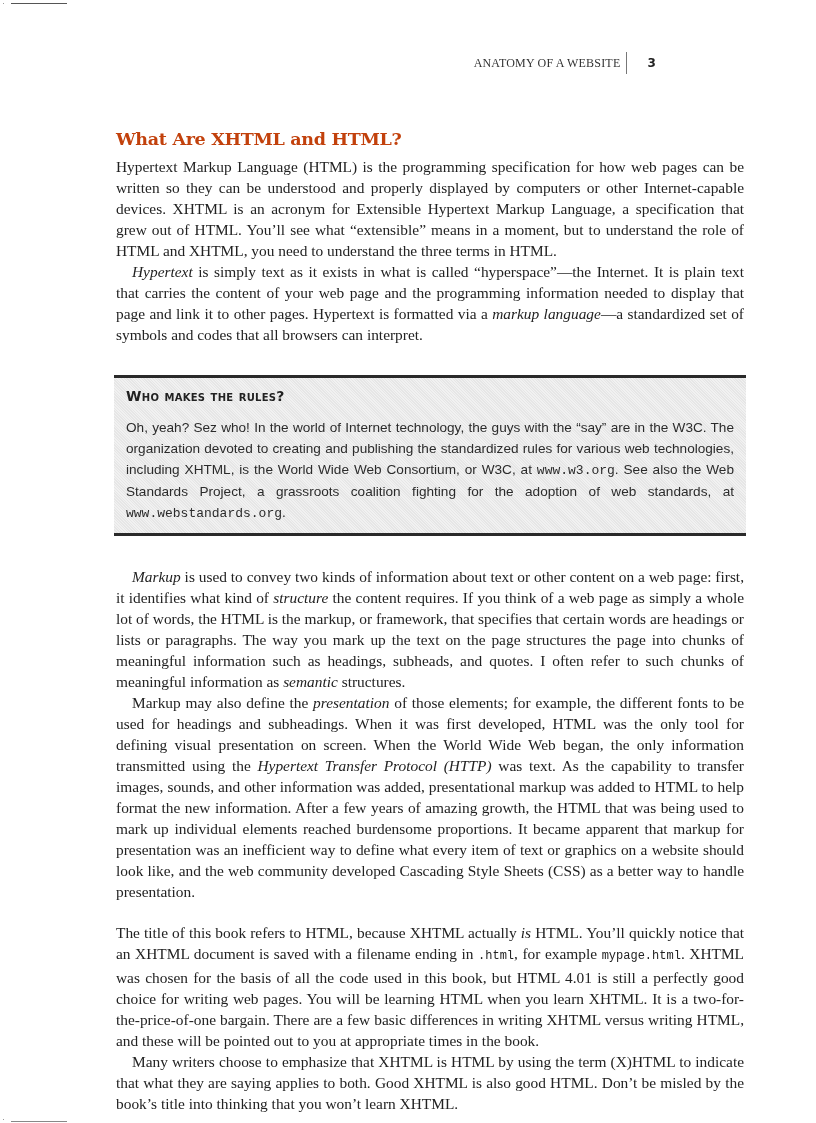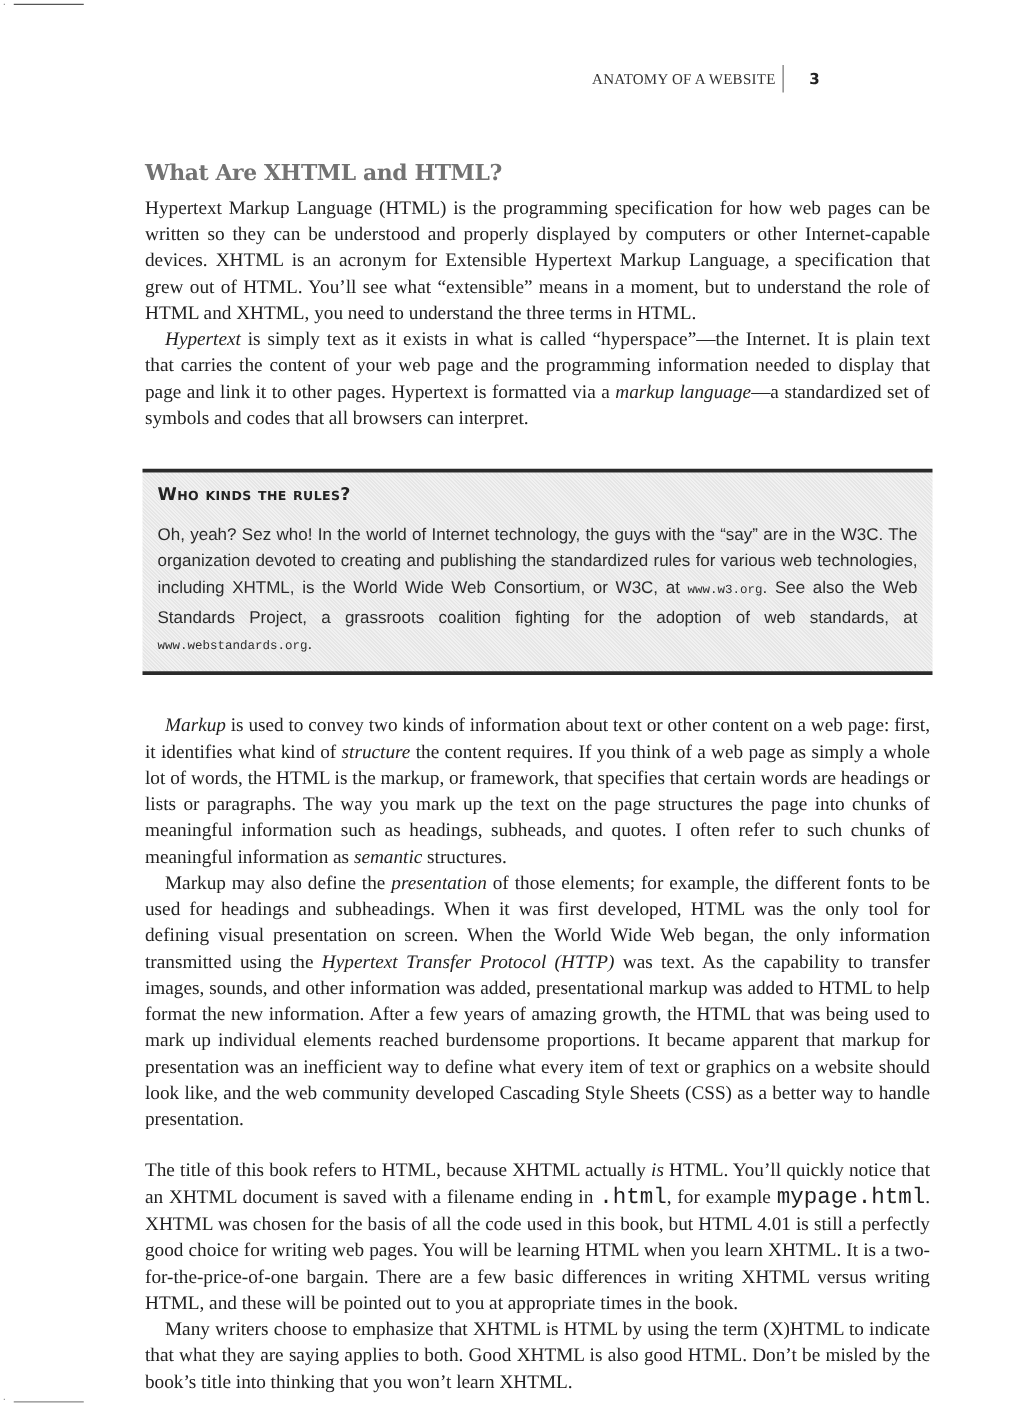--- a/index.html
+++ b/index.html
@@ -13,32 +13,32 @@
 
   .running-head { position: absolute; top: 52px; right: 48px; display: flex; align-items: center;
     font-family: "Liberation Serif", serif; font-size: 12px; letter-spacing: 0.2px; color: #333; }
   .running-head .title { padding-right: 6px; }
   .running-head .sep { width: 1px; height: 22px; background: #777; margin-right: 20px; }
   .running-head .num { font-family: "DejaVu Sans", sans-serif; font-weight: bold; font-size: 12px; color: #222; }
 
   .content { position: absolute; left: 116px; width: 628px; top: 128px;
     font-family: "Liberation Serif", serif; font-size: 15.4px; line-height: 21px; color: #222; }
 
-  h2 { font-family: "DejaVu Serif", serif; font-weight: bold; font-size: 17.5px; margin: 0 0 6px 0; color: #737373; letter-spacing: -0.3px; line-height: 22px; }
+  h2 { font-family: "DejaVu Serif", serif; font-weight: bold; font-size: 17.5px; margin: 0 0 6px 0; color: #c2410c; letter-spacing: -0.3px; line-height: 22px; }
   p { margin: 0; text-align: justify; }
   p.indent { text-indent: 16px; }
   em { }
-  code { font-family: "Liberation Mono", monospace; font-size: 18px; }
+  code { font-family: "Liberation Mono", monospace; font-size: 12px; }
 
   .sidebar { margin: 30px -2px 0 -2px; border-top: 3px solid #2a2a2a; border-bottom: 3px solid #2a2a2a;
     background: repeating-linear-gradient(45deg, #e6e6e6 0px, #e6e6e6 1px, #f1f1f1 1px, #f1f1f1 2px);
     padding: 8px 12px 9px 12px; }
   .sidebar .sb-title { font-family: "DejaVu Sans", sans-serif; font-weight: bold; font-size: 14px; color: #222; margin-bottom: 10px; font-variant: small-caps; letter-spacing: 0.3px; }
   .sidebar .sb-body { font-family: "Liberation Sans", sans-serif; font-size: 13.6px; line-height: 21px; color: #2b2b2b; text-align: justify; }
-  .sidebar .sb-body code { font-size: 10px; }
+  .sidebar .sb-body code { font-size: 13px; }
 
   .section-gap-1 { height: 30px; }
   .section-gap-2 { height: 20px; }
 </style>
 </head>
 <body>
 
 <div class="page">
   <div class="crop-dot" style="left:3px;top:3px;"></div>
   <div class="crop-mark top"></div>
@@ -48,21 +48,21 @@
     <span class="sep"></span>
     <span class="num">3</span>
   </div>
 
   <div class="content">
     <h2>What Are XHTML and HTML?</h2>
     <p>Hypertext Markup Language (HTML) is the programming specification for how web pages can be written so they can be understood and properly displayed by computers or other Internet-capable devices. XHTML is an acronym for Extensible Hypertext Markup Language, a specification that grew out of HTML. You’ll see what “extensible” means in a moment, but to understand the role of HTML and XHTML, you need to understand the three terms in HTML.</p>
     <p class="indent"><em>Hypertext</em><span> is simply text as it exists in what is called “hyperspace”—the Internet. It is plain text that carries the content of your web page and the programming information needed to display that page and link it to other pages. Hypertext is formatted via a </span><em>markup language</em><span>—a standardized set of symbols and codes that all browsers can interpret.</span></p>
 
     <div class="sidebar">
-      <div class="sb-title">Who kinds the rules?</div>
+      <div class="sb-title">Who makes the rules?</div>
       <div class="sb-body"><span>Oh, yeah? Sez who! In the world of Internet technology, the guys with the “say” are in the W3C. The organization devoted to creating and publishing the standardized rules for various web technologies, including XHTML, is the World Wide Web Consortium, or W3C, at </span><code>www.w3.org</code><span>. See also the Web Standards Project, a grassroots coalition fighting for the adoption of web standards, at </span><code>www.webstandards.org</code><span>.</span></div>
     </div>
 
     <div class="section-gap-1"></div>
 
     <p class="indent"><em>Markup</em><span> is used to convey two kinds of information about text or other content on a web page: first, it identifies what kind of </span><em>structure</em><span> the content requires. If you think of a web page as simply a whole lot of words, the HTML is the markup, or framework, that specifies that certain words are headings or lists or paragraphs. The way you mark up the text on the page structures the page into chunks of meaningful information such as headings, subheads, and quotes. I often refer to such chunks of meaningful information as </span><em>semantic</em><span> structures.</span></p>
     <p class="indent"><span>Markup may also define the </span><em>presentation</em><span> of those elements; for example, the different fonts to be used for headings and subheadings. When it was first developed, HTML was the only tool for defining visual presentation on screen. When the World Wide Web began, the only information transmitted using the </span><em>Hypertext Transfer Protocol (HTTP)</em><span> was text. As the capability to transfer images, sounds, and other information was added, presentational markup was added to HTML to help format the new information. After a few years of amazing growth, the HTML that was being used to mark up individual elements reached burdensome proportions. It became apparent that markup for presentation was an inefficient way to define what every item of text or graphics on a website should look like, and the web community developed Cascading Style Sheets (CSS) as a better way to handle presentation.</span></p>
 
     <div class="section-gap-2"></div>
 

